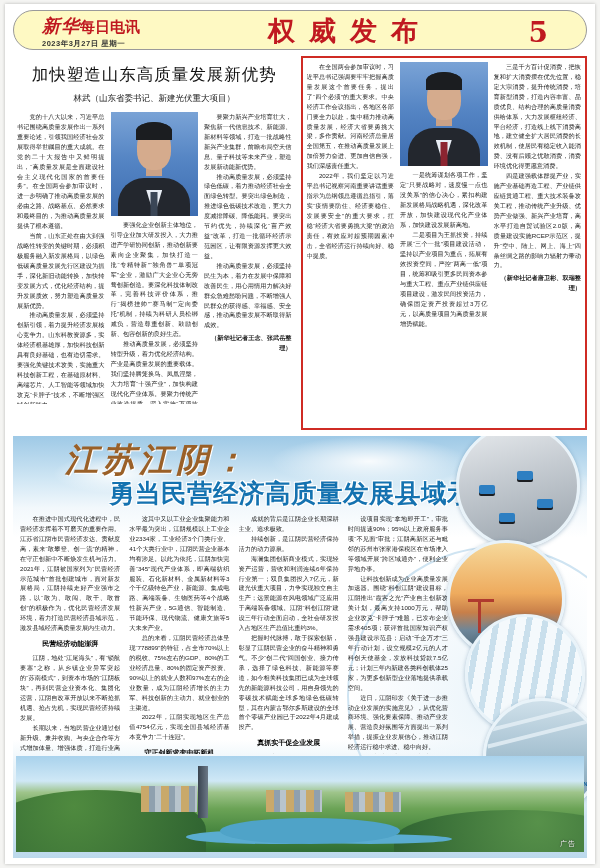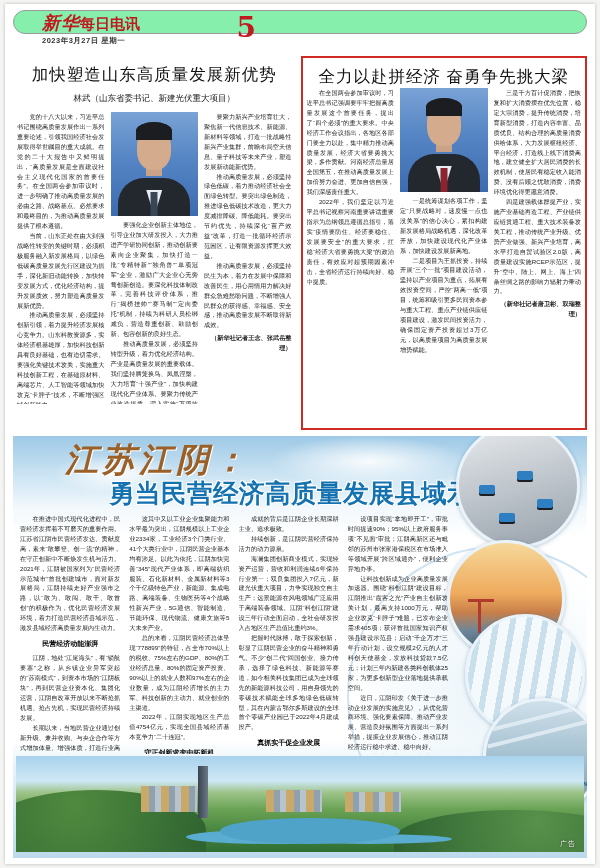--- a/index.html
+++ b/index.html
@@ -4,23 +4,23 @@
 <style>
   * { margin:0; padding:0; box-sizing:border-box; }
   html,body { width:600px; height:868px; }
   body { background:#cfcfcf; font-family:"Liberation Sans", sans-serif; }
   .page { position:absolute; left:0; top:0; width:600px; height:868px;
           background:#f4f4f2; }
   .sheet { position:absolute; left:5px; top:4px; width:590px; height:860px;
            background:#ffffff; box-shadow:0 0 3px rgba(0,0,0,.25); }
 
   
-  .masthead { position:absolute; left:8px; top:6px; width:574px; height:24px;
-              border:1px solid #9a9a9a; border-radius:20px; background:#86efac;
-              display:flex; align-items:flex-start; }
+  .masthead { position:absolute; left:8px; top:6px; width:574px; height:40px;
+              border:1px solid #9a9a9a; border-radius:20px; background:#fef9c3;
+              display:flex; align-items:flex-end; }
   .mh-left { padding-left:28px; width:190px; }
   .logo { color:#c01920; font-weight:bold; font-size:15px; white-space:nowrap; }
   .logo .script { font-family:"DejaVu Serif", serif; font-style:italic; font-size:18px; letter-spacing:1px; }
   .issue-date { font-size:7.5px; color:#333; margin-top:1px; letter-spacing:.5px; font-weight:bold; }
   .mh-center { flex:1; text-align:center; }
   .section-title { color:#c01920; font-family:"DejaVu Serif", serif; font-weight:bold;
                    font-size:27px; letter-spacing:14px; text-indent:14px; }
   .mh-right { width:90px; text-align:right; padding-right:38px; }
   .page-number { color:#c01920; font-family:"DejaVu Serif", serif; font-weight:bold; font-size:28px; }
 
@@ -118,20 +118,23 @@
 <div class="page">
 <div class="sheet">
 
   <div class="masthead">
     <div class="mh-left">
       <div class="logo">
         <span class="script">新华</span><span>每日电讯</span>
       </div>
       <div class="issue-date">2023年3月27日 星期一</div>
     </div>
+    <div class="mh-center">
+      <span class="section-title">权威发布</span>
+    </div>
     <div class="mh-right">
       <span class="page-number">5</span>
     </div>
   </div>
 
   <div class="articles">
 
     <div class="article">
       <div class="art-title">加快塑造山东高质量发展新优势</div>
       <div class="art-byline">林武（山东省委书记、新建光伏重大项目）</div>
@@ -157,21 +160,20 @@
         <div class="art-col">
           <p>要聚力新兴产业培育壮大，聚焦新一代信息技术、新能源、新材料等领域，打造一批战略性新兴产业集群，前瞻布局空天信息、量子科技等未来产业，塑造发展新动能新优势。</p>
           <p>推动高质量发展，必须坚持绿色低碳，着力推动经济社会全面绿色转型。要突出绿色制造，推进绿色低碳技术改造，更大力度减排降碳、降低能耗。要突出节约优先，持续深化“亩产效益”改革，打造一批循环经济示范园区，让有限资源发挥更大效益。</p>
           <p>推动高质量发展，必须坚持民生为本，着力在发展中保障和改善民生，用心用情用力解决好群众急难愁盼问题，不断增强人民群众的获得感、幸福感、安全感，推动高质量发展不断取得新成效。</p>
           <p class="credit">（新华社记者王念、张武岳整理）</p>
         </div>
       </div>
     </div>
 
     <div class="article boxed">
-      <div class="art-title">全力以赴拼经济  奋勇争先挑大梁</div>
       <div class="art-cols">
         <div class="art-col">
           <p>在全国两会参加审议时，习近平总书记强调要牢牢把握高质量发展这个首要任务，提出了“四个必须”的重大要求。中央经济工作会议指出，各地区各部门要全力以赴，集中精力推动高质量发展，经济大省要勇挑大梁，多作贡献。河南经济总量居全国第五，在推动高质量发展上加倍努力奋进、更加自信自强，我们深感责任重大。</p>
           <p>2022年，我们坚定以习近平总书记视察河南重要讲话重要指示为总纲领总遵循总指引，落实“疫情要防住、经济要稳住、发展要安全”的重大要求，扛稳“经济大省要勇挑大梁”的政治责任，有效应对超预期因素冲击，全省经济运行持续向好、稳中提质。</p>
         </div>
         <div class="art-col">
           <div class="portrait">
             <div class="hair"></div>
             <div class="shoulders"></div>
             <div class="neck"></div>

